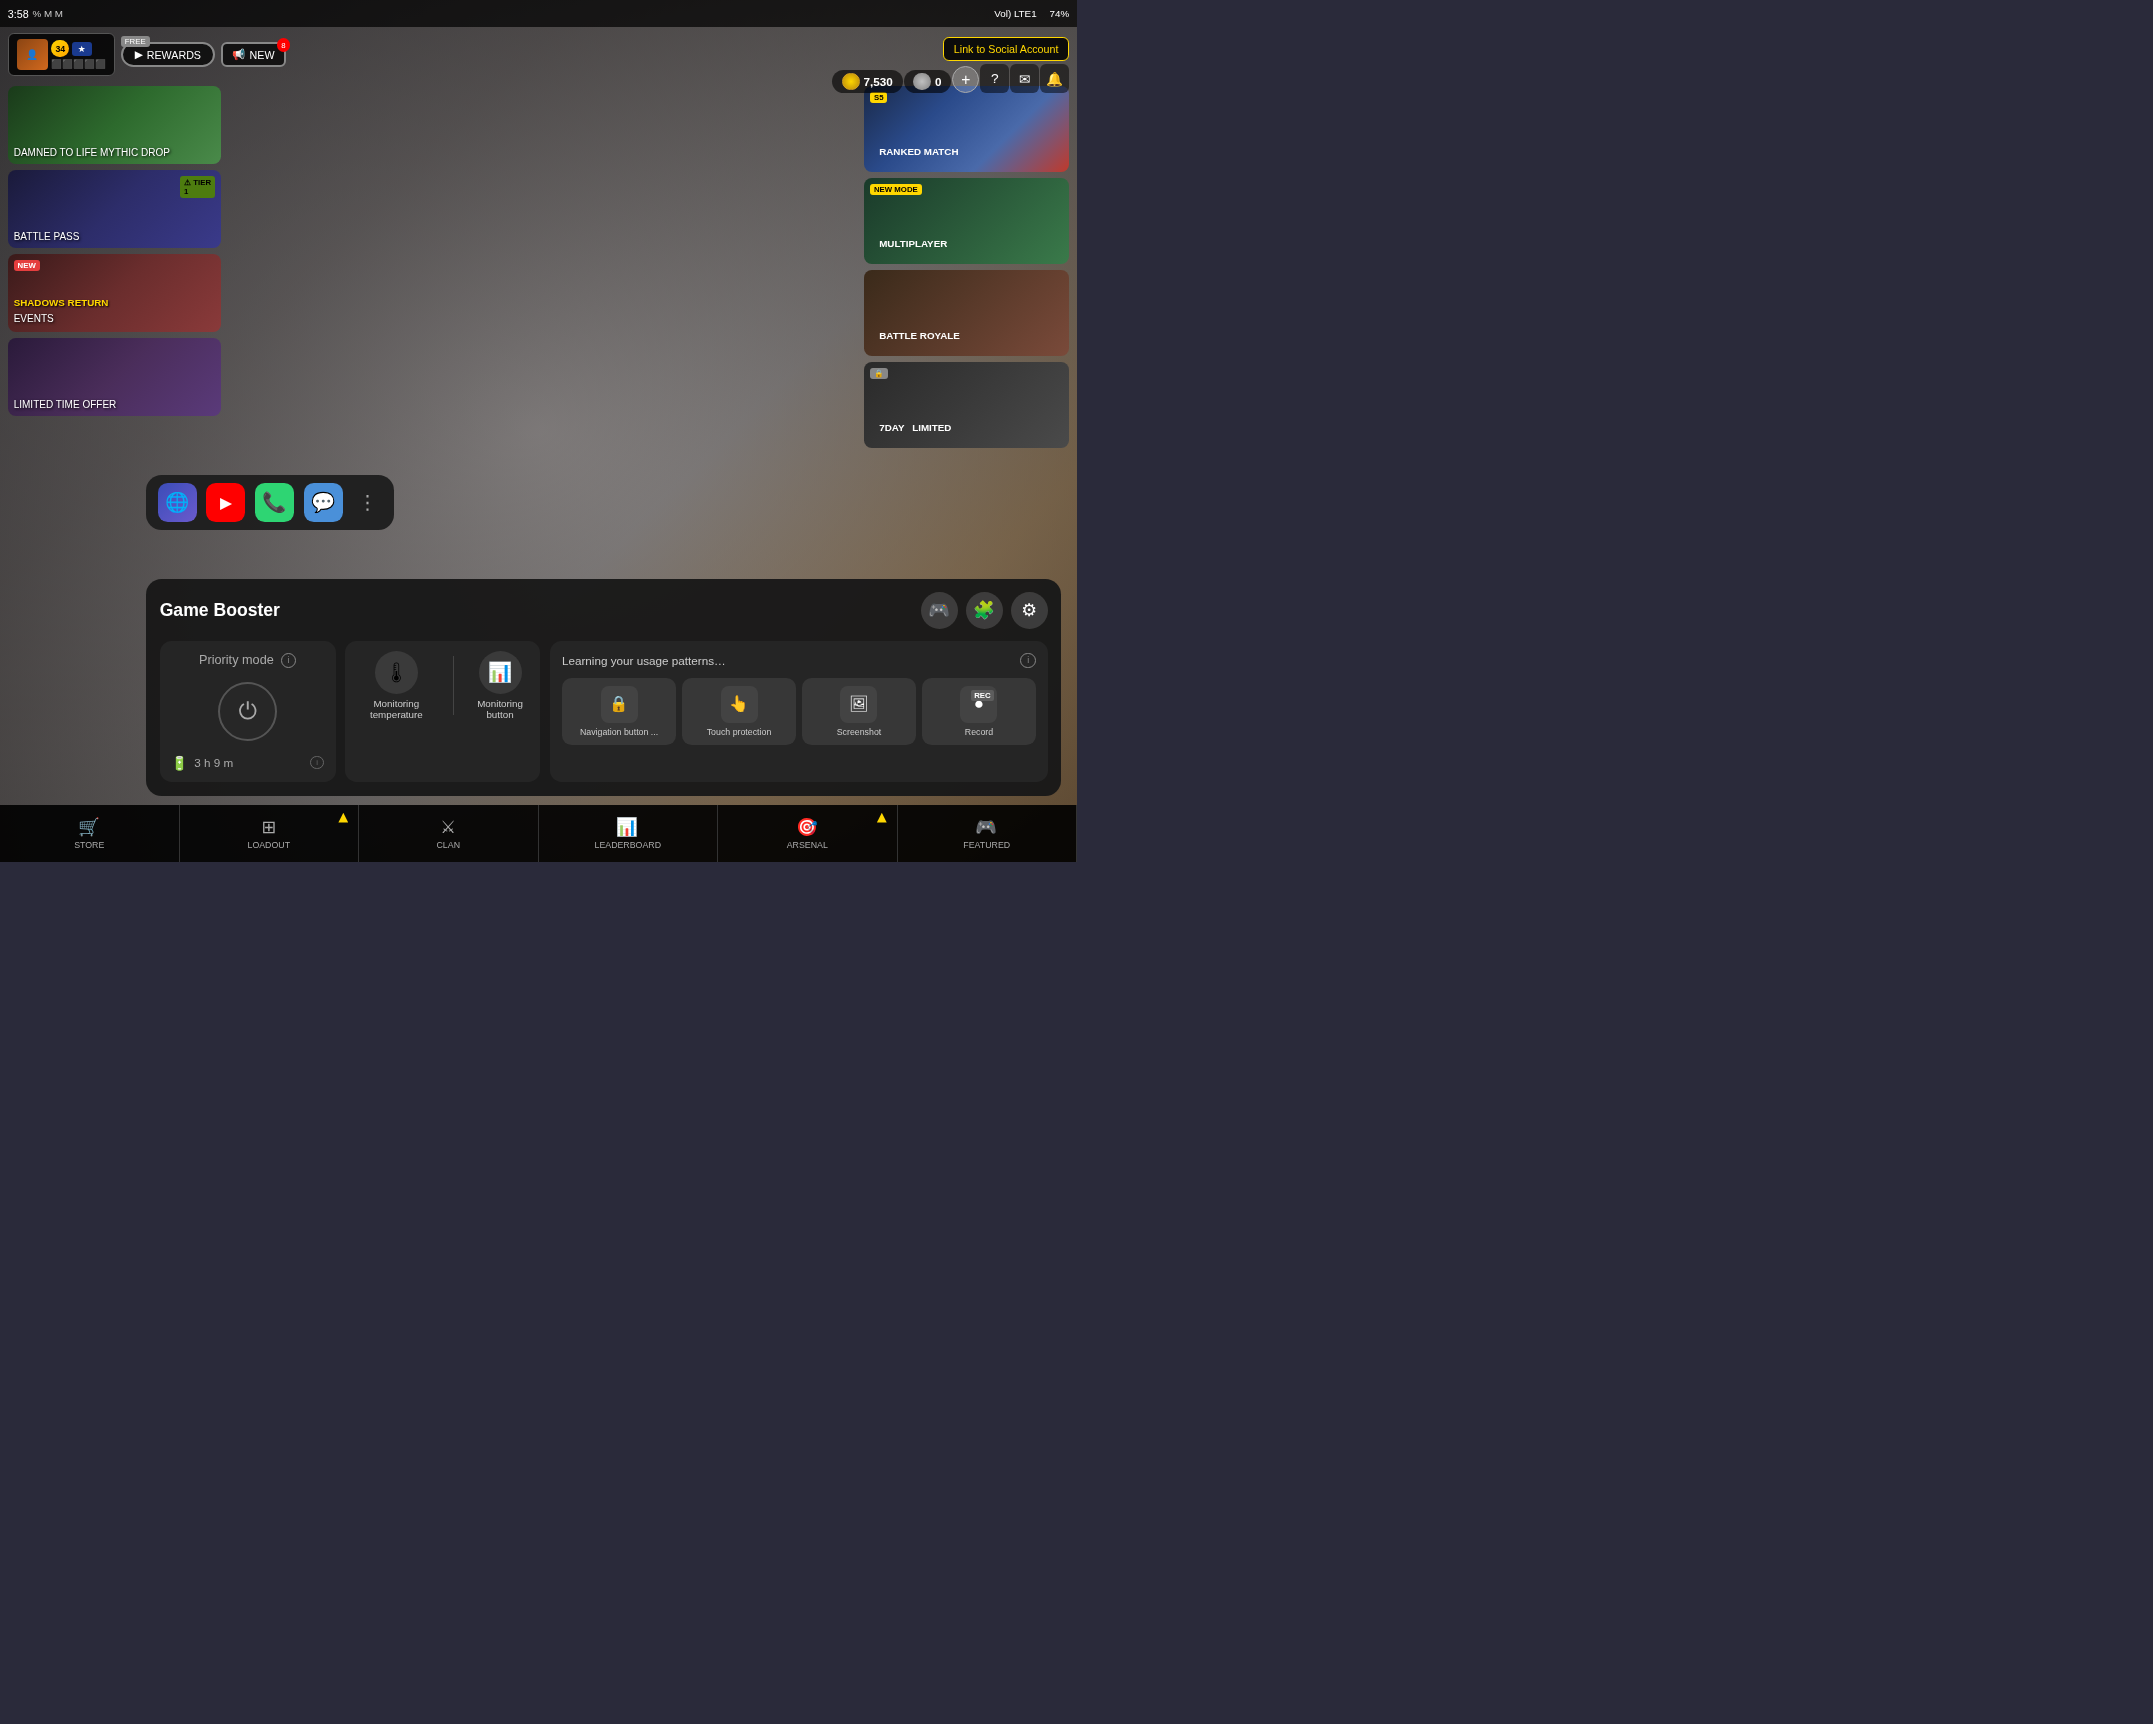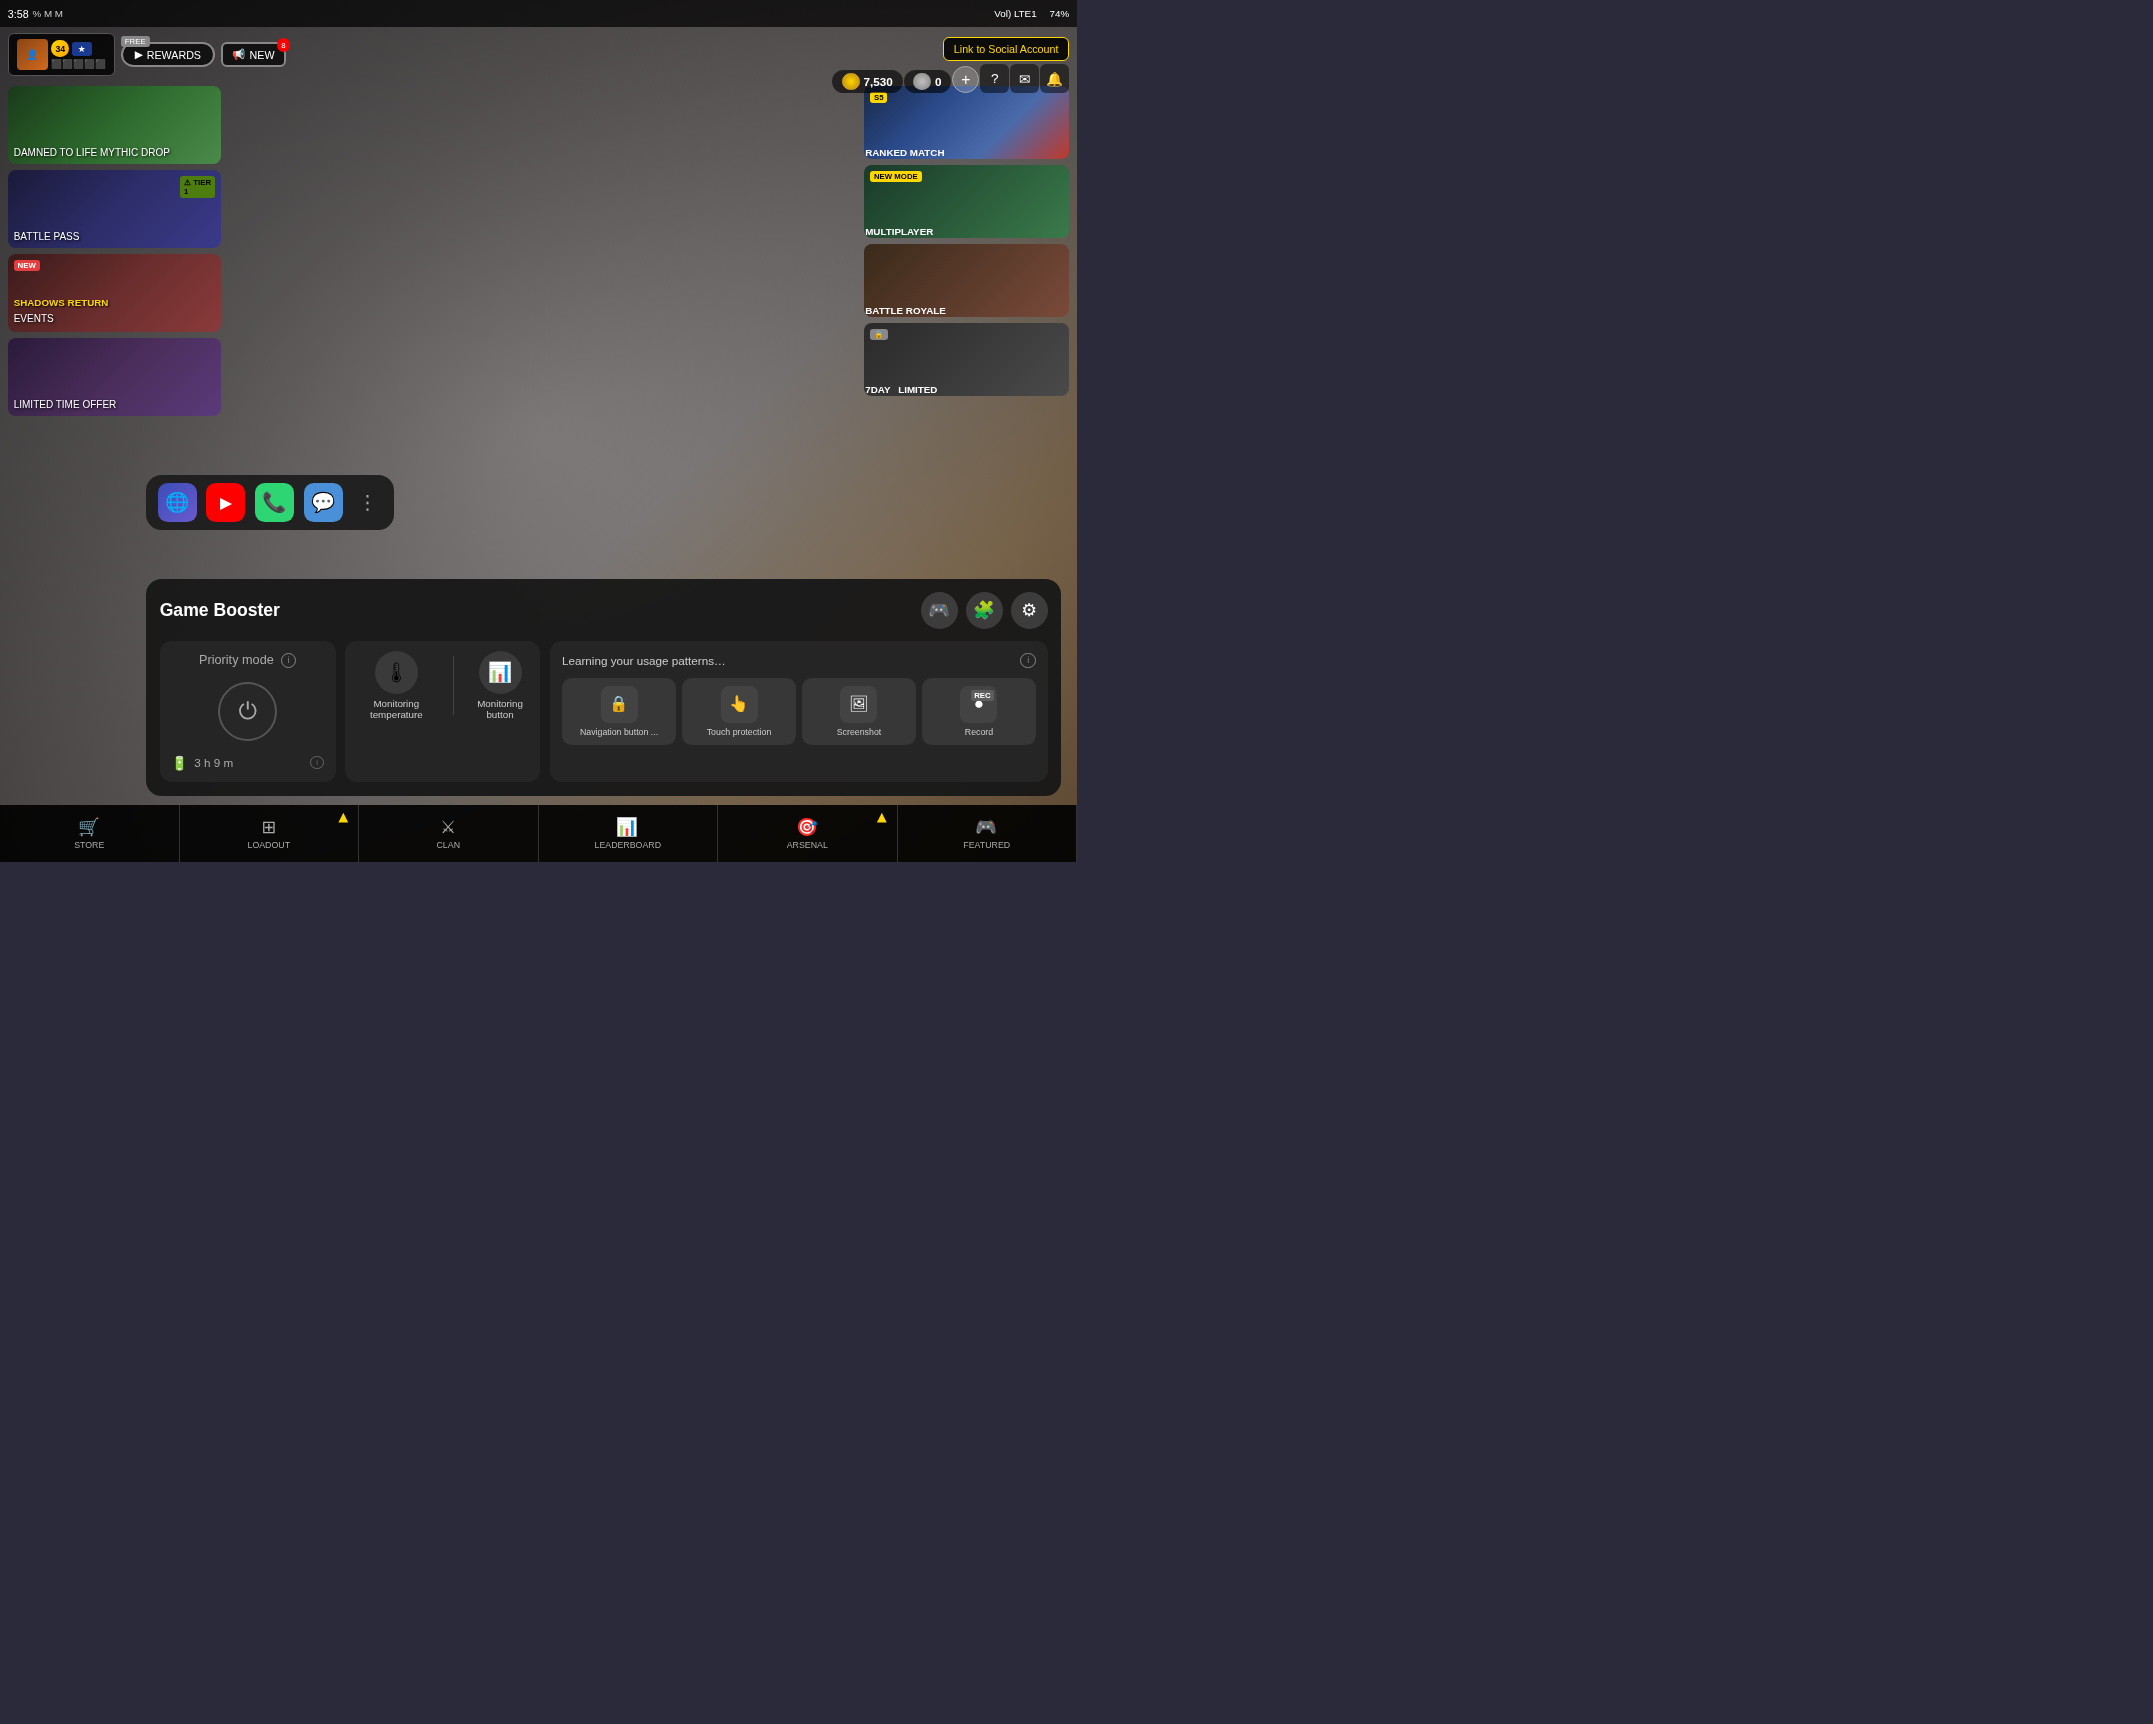--- a/index.html
+++ b/index.html
@@ -267,24 +267,24 @@
     }
 
     .right-card {
       border-radius: 7.8px;
       overflow: hidden;
       cursor: pointer;
       position: relative;
     }
 
     .right-card-bg {
-      height: 73px;
+      height: 86px;
       display: flex;
       align-items: flex-end;
-      padding: 1px;
+      padding: 15px;
       text-align: right;
     }
 
     .rc-ranked { background: linear-gradient(135deg, #1a2a4a, #2a4a8a, #4a6aaa, #c0392b); }
     .rc-multi { background: linear-gradient(135deg, #1a3a2a, #2a5a3a, #3a7a4a); }
     .rc-br { background: linear-gradient(135deg, #3a2a1a, #5a3a2a, #7a4a3a); }
     .rc-limited { background: linear-gradient(135deg, #2a2a2a, #3a3a3a, #4a4a4a); }
 
     .mode-label {
       color: white;

